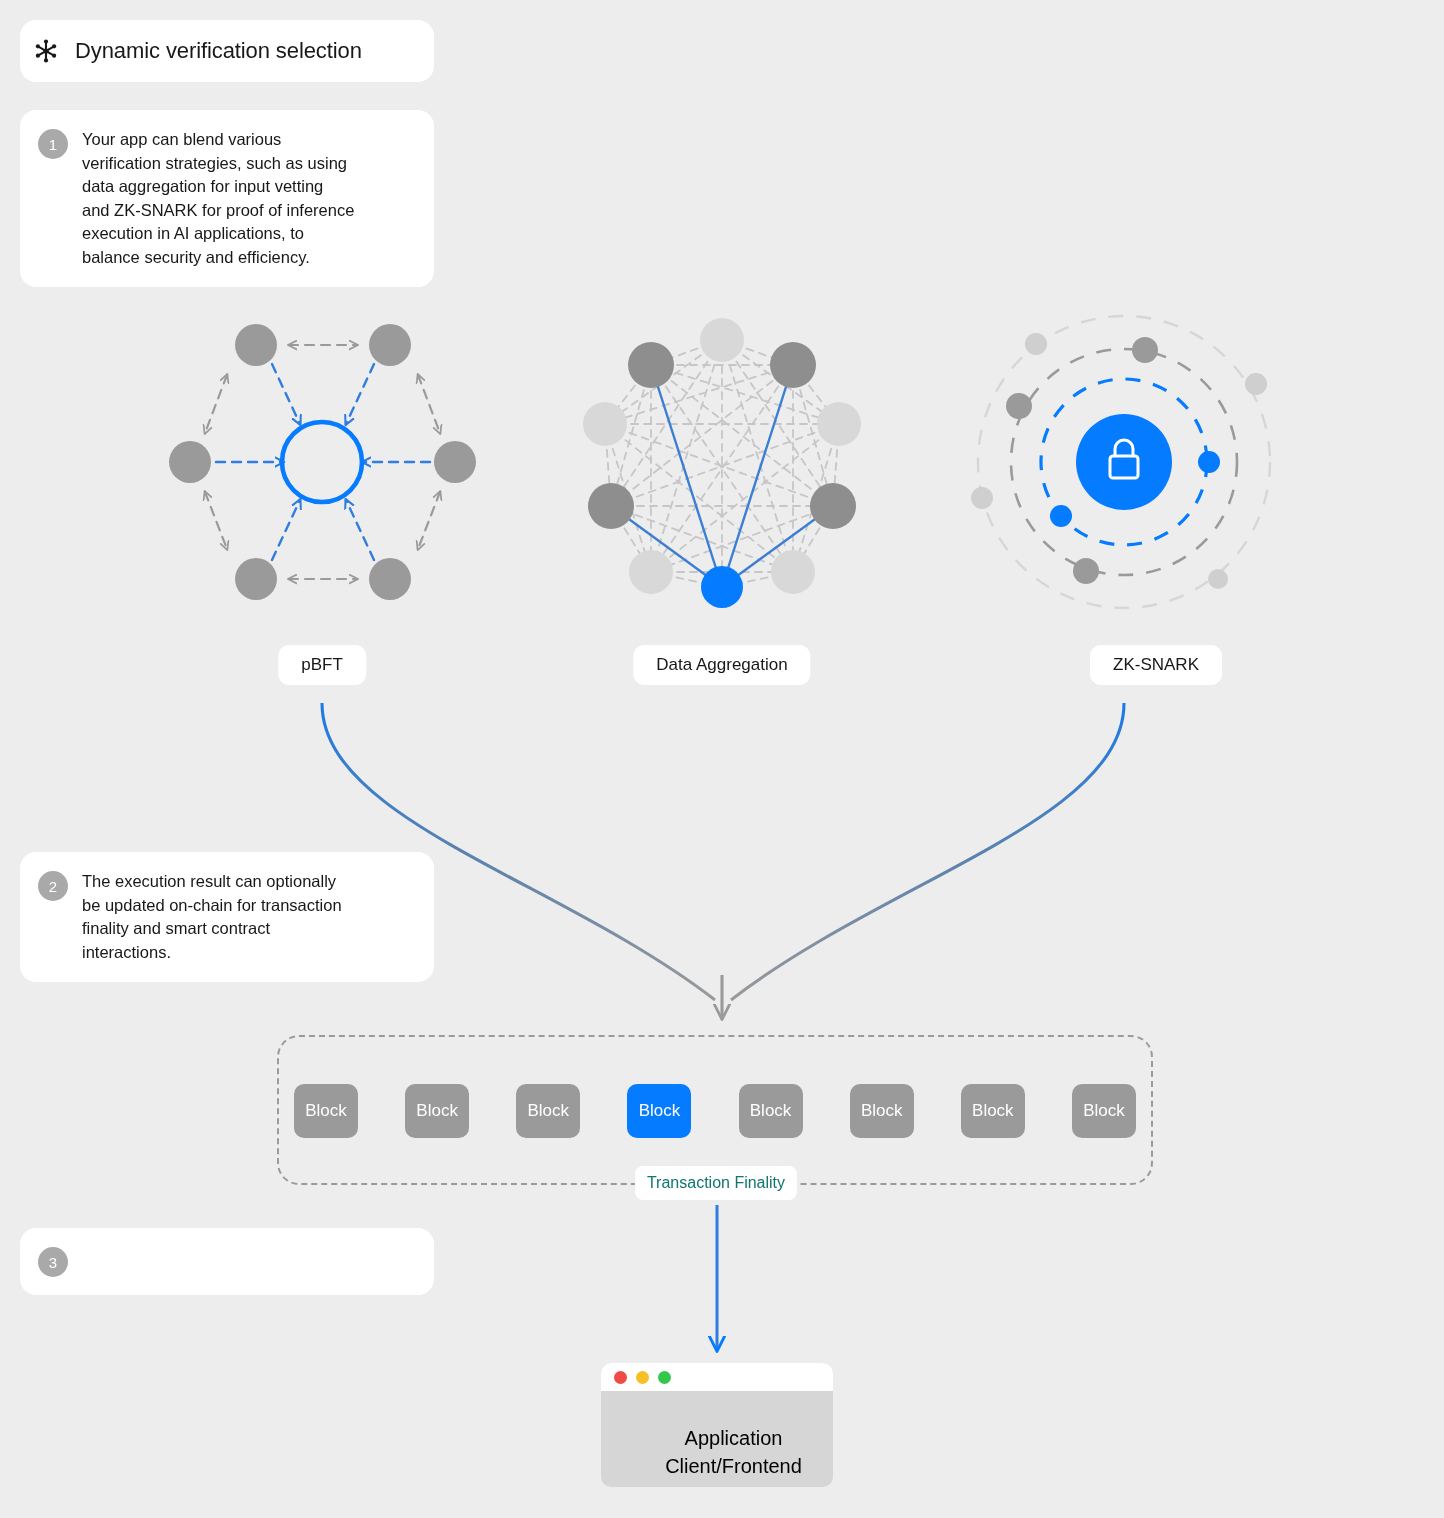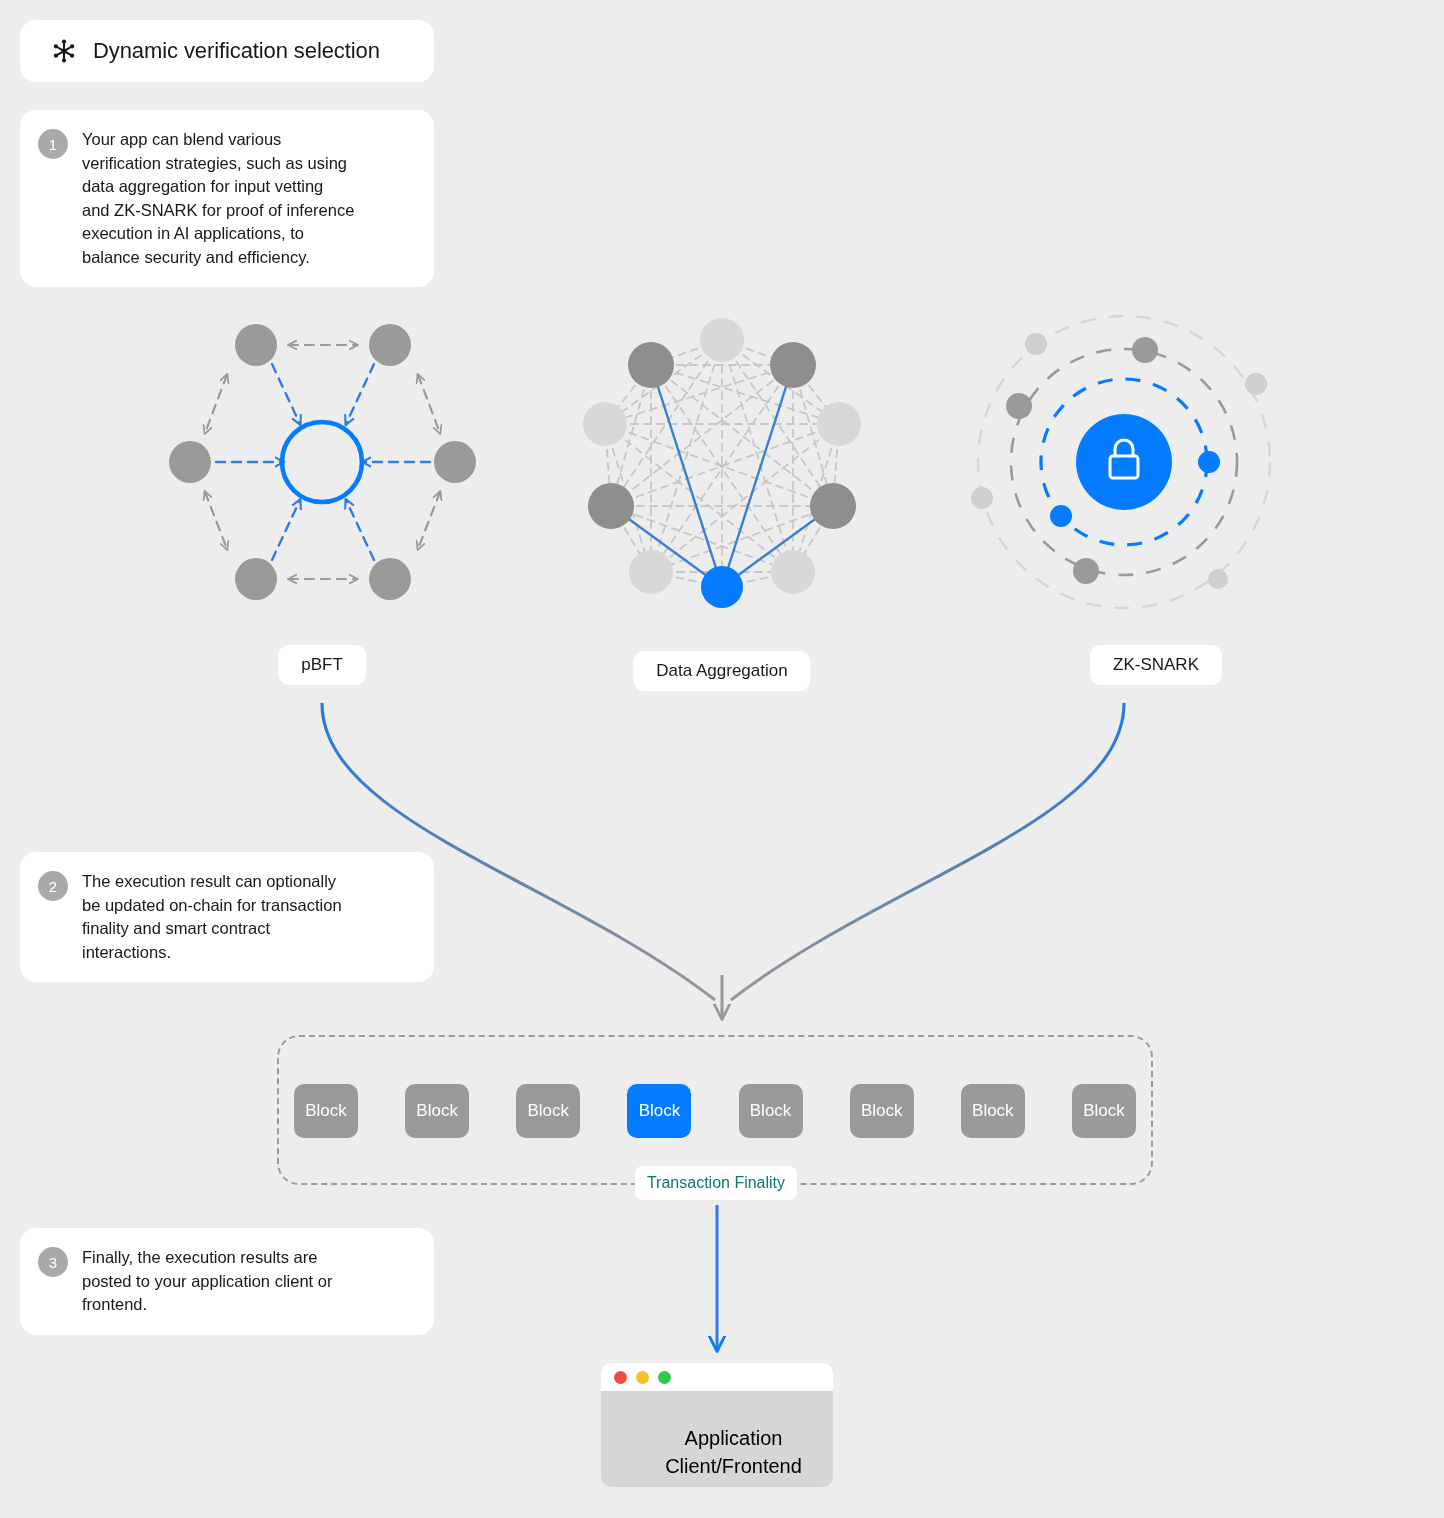--- a/index.html
+++ b/index.html
@@ -26,21 +26,21 @@
   .header-chip {
     position: absolute;
     left: 20px;
     top: 20px;
     width: 414px;
     height: 62px;
     background: #ffffff;
     border-radius: 16px;
     display: flex;
     align-items: center;
-    padding-left: 31px;
+    padding-left: 13px;
     box-sizing: border-box;
     gap: 16px;
   }
   .header-title {
     font-size: 22px;
     color: #17181a;
     letter-spacing: -0.1px;
   }
   .asterisk-icon {
     width: 26px;
@@ -229,23 +229,20 @@
   <div class="callout" id="callout-2">
     <div class="callout-badge">2</div>
     <div class="callout-text">The execution result can optionally
 be updated on-chain for transaction
 finality and smart contract
 interactions.</div>
   </div>
 
   <div class="callout" id="callout-3">
     <div class="callout-badge">3</div>
-    <div class="callout-text">Finally, the execution results are
-posted to your application client or
-frontend.</div>
   </div>
 
   <svg class="overlay" viewBox="0 0 1444 1518">
     <defs>
       <linearGradient id="fadeBlueGray" x1="0" y1="0" x2="0" y2="1">
         <stop offset="0%" stop-color="#1a7ae8"></stop>
         <stop offset="55%" stop-color="#5f83ac"></stop>
         <stop offset="100%" stop-color="#9a9a9a"></stop>
       </linearGradient>
       <linearGradient id="fadeBlueGrayV" x1="0" y1="0" x2="0" y2="1">
@@ -416,21 +413,21 @@
       <path d="M 322 703 C 322 820 560 880 715 1000"></path>
       <path d="M 1124 703 C 1124 820 886 880 731 1000"></path>
     </g>
     <path d="M 722 703 L 722 1000" fill="none" stroke="url(#fadeBlueGray)" stroke-width="3.1"></path>
     <path d="M 722 975 L 722 1016" fill="none" stroke="#9a9a9a" stroke-width="3.1" marker-end="url(#arrowFadeTip)"></path>
 
     <path d="M 717 1205 L 717 1348" fill="none" stroke="#2f7de0" stroke-width="3" marker-end="url(#arrowBlueSolid)"></path>
   </svg>
 
   <div class="method-label" style="left:322px; top:645px;">pBFT</div>
-  <div class="method-label" style="left:722px; top:645px;margin-top:6px;">Data Aggregation</div>
+  <div class="method-label" style="left:722px; top:645px;">Data Aggregation</div>
   <div class="method-label" style="left:1156px; top:645px;">ZK-SNARK</div>
 
   <div class="chain-box"></div>
   <div class="chain-blocks">
     <div class="block">Block</div>
     <div class="block">Block</div>
     <div class="block">Block</div>
     <div class="block active">Block</div>
     <div class="block">Block</div>
     <div class="block">Block</div>

